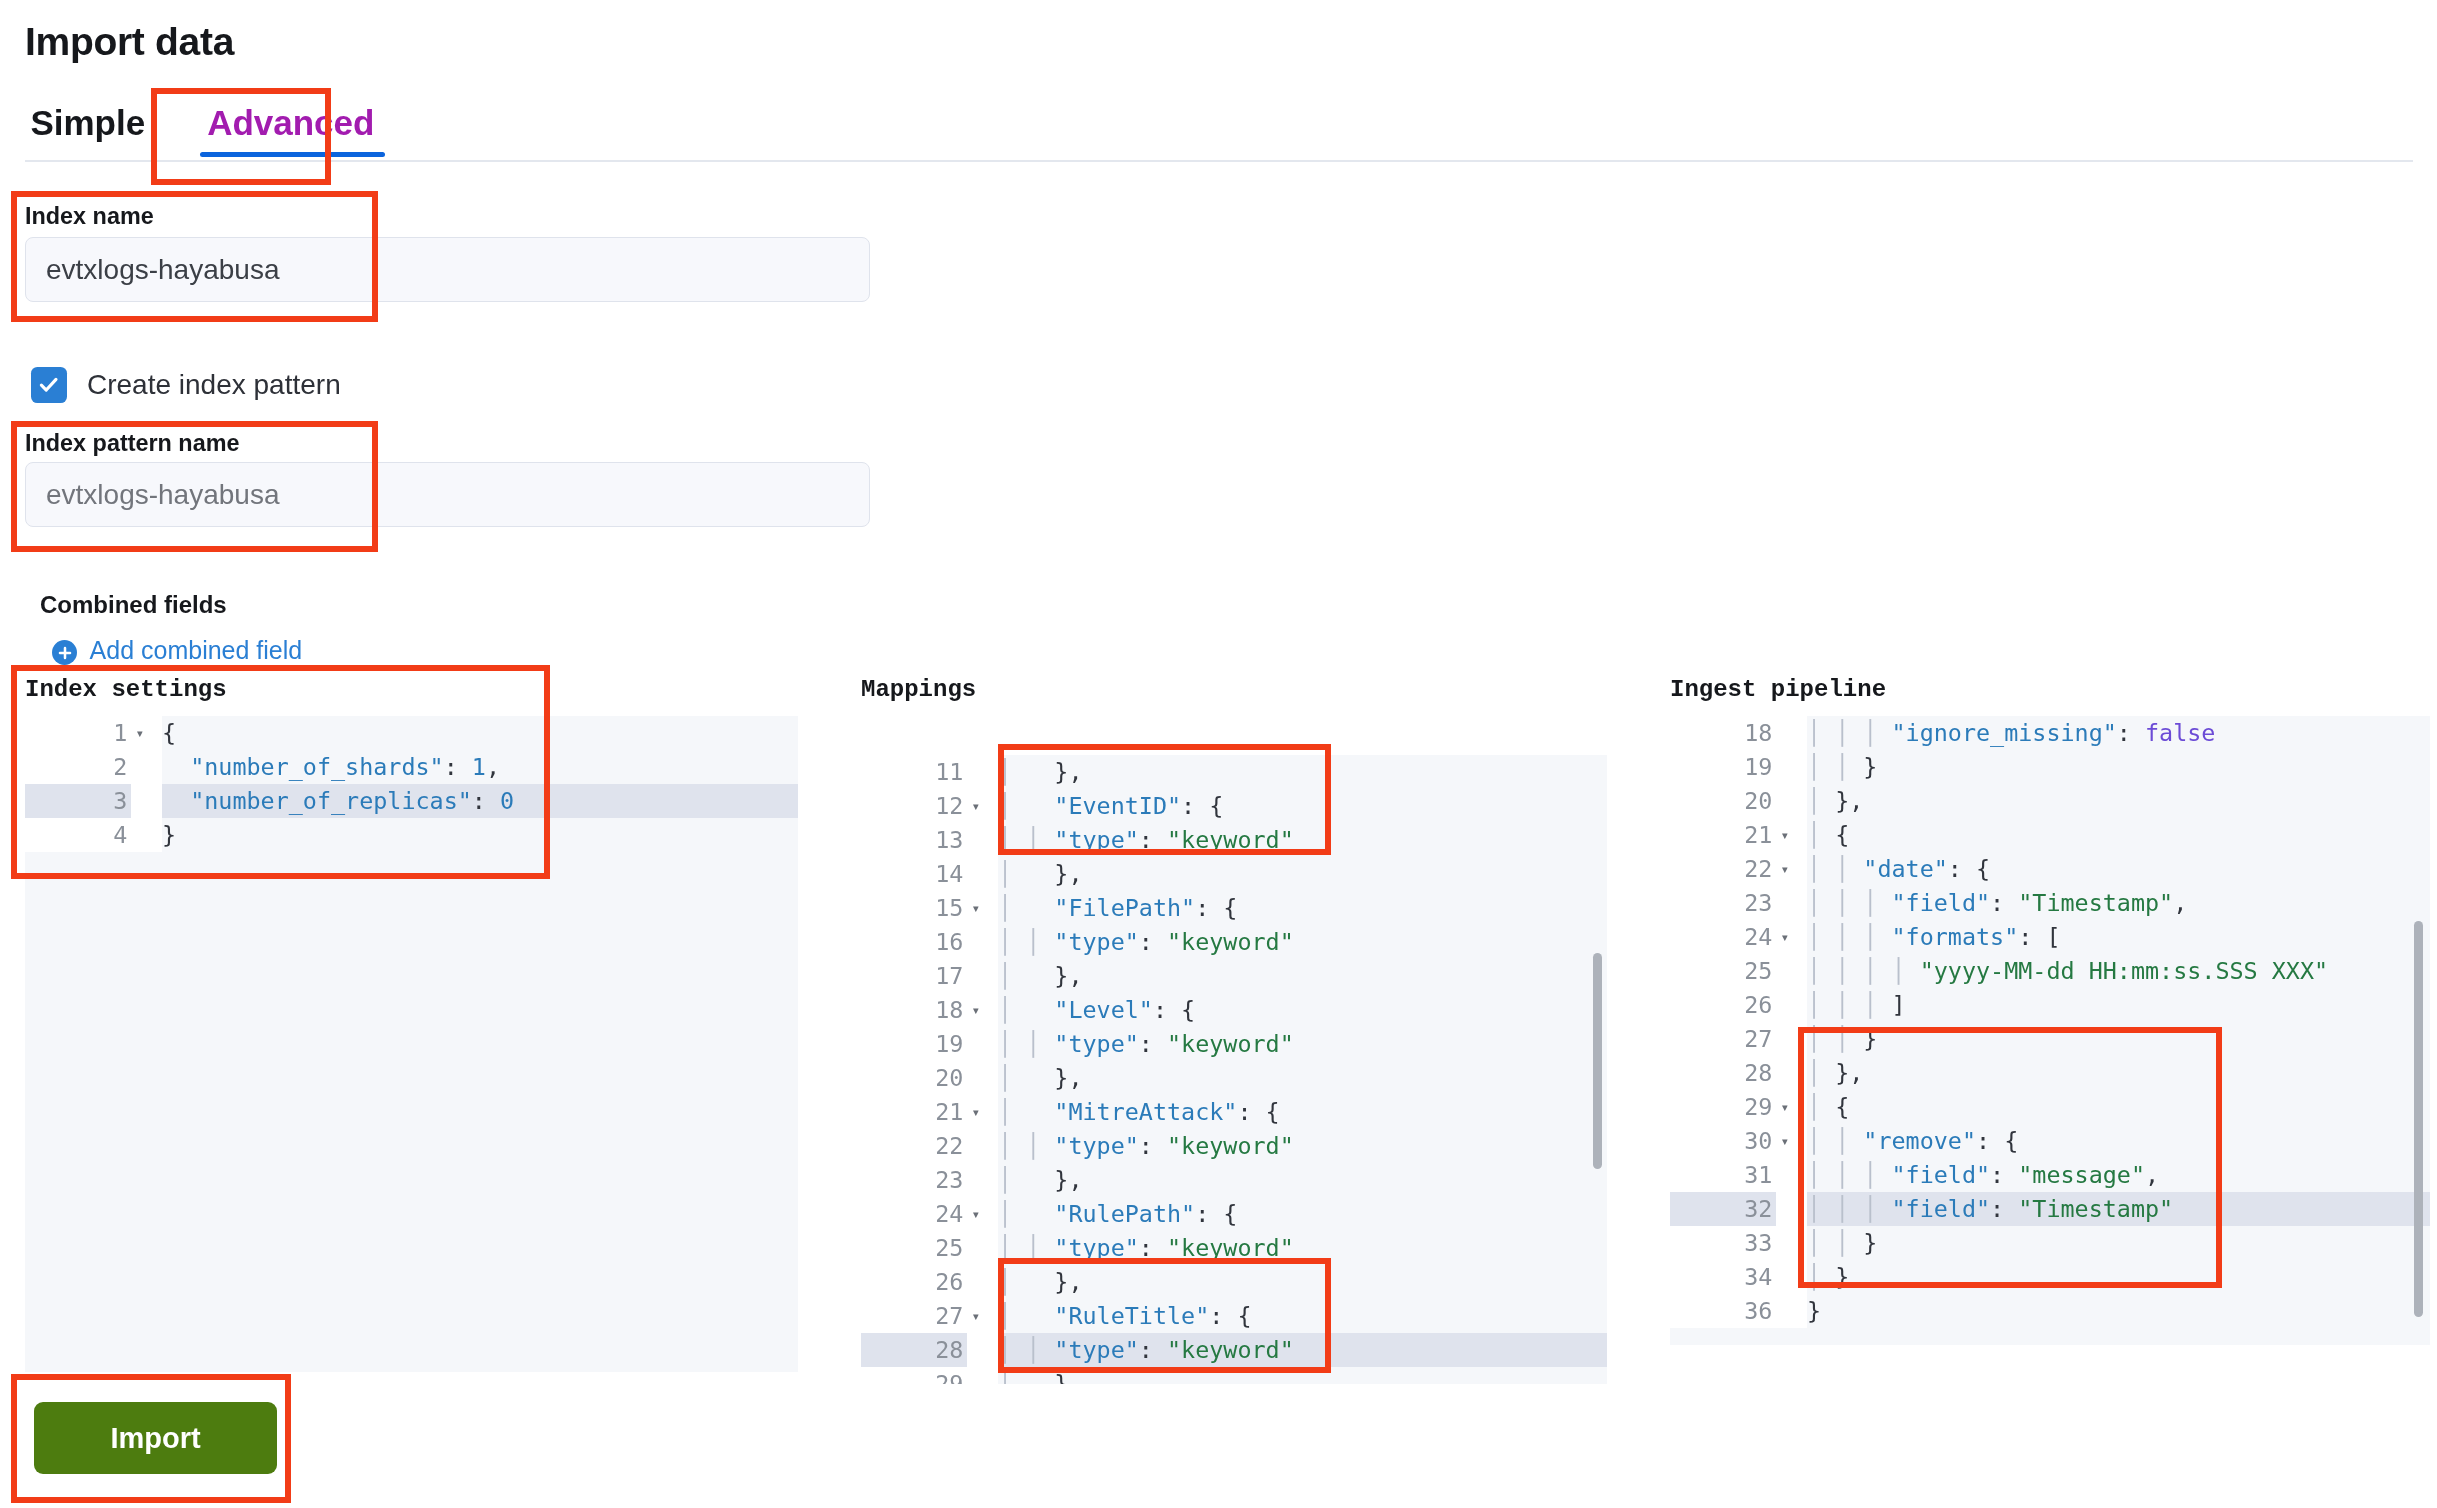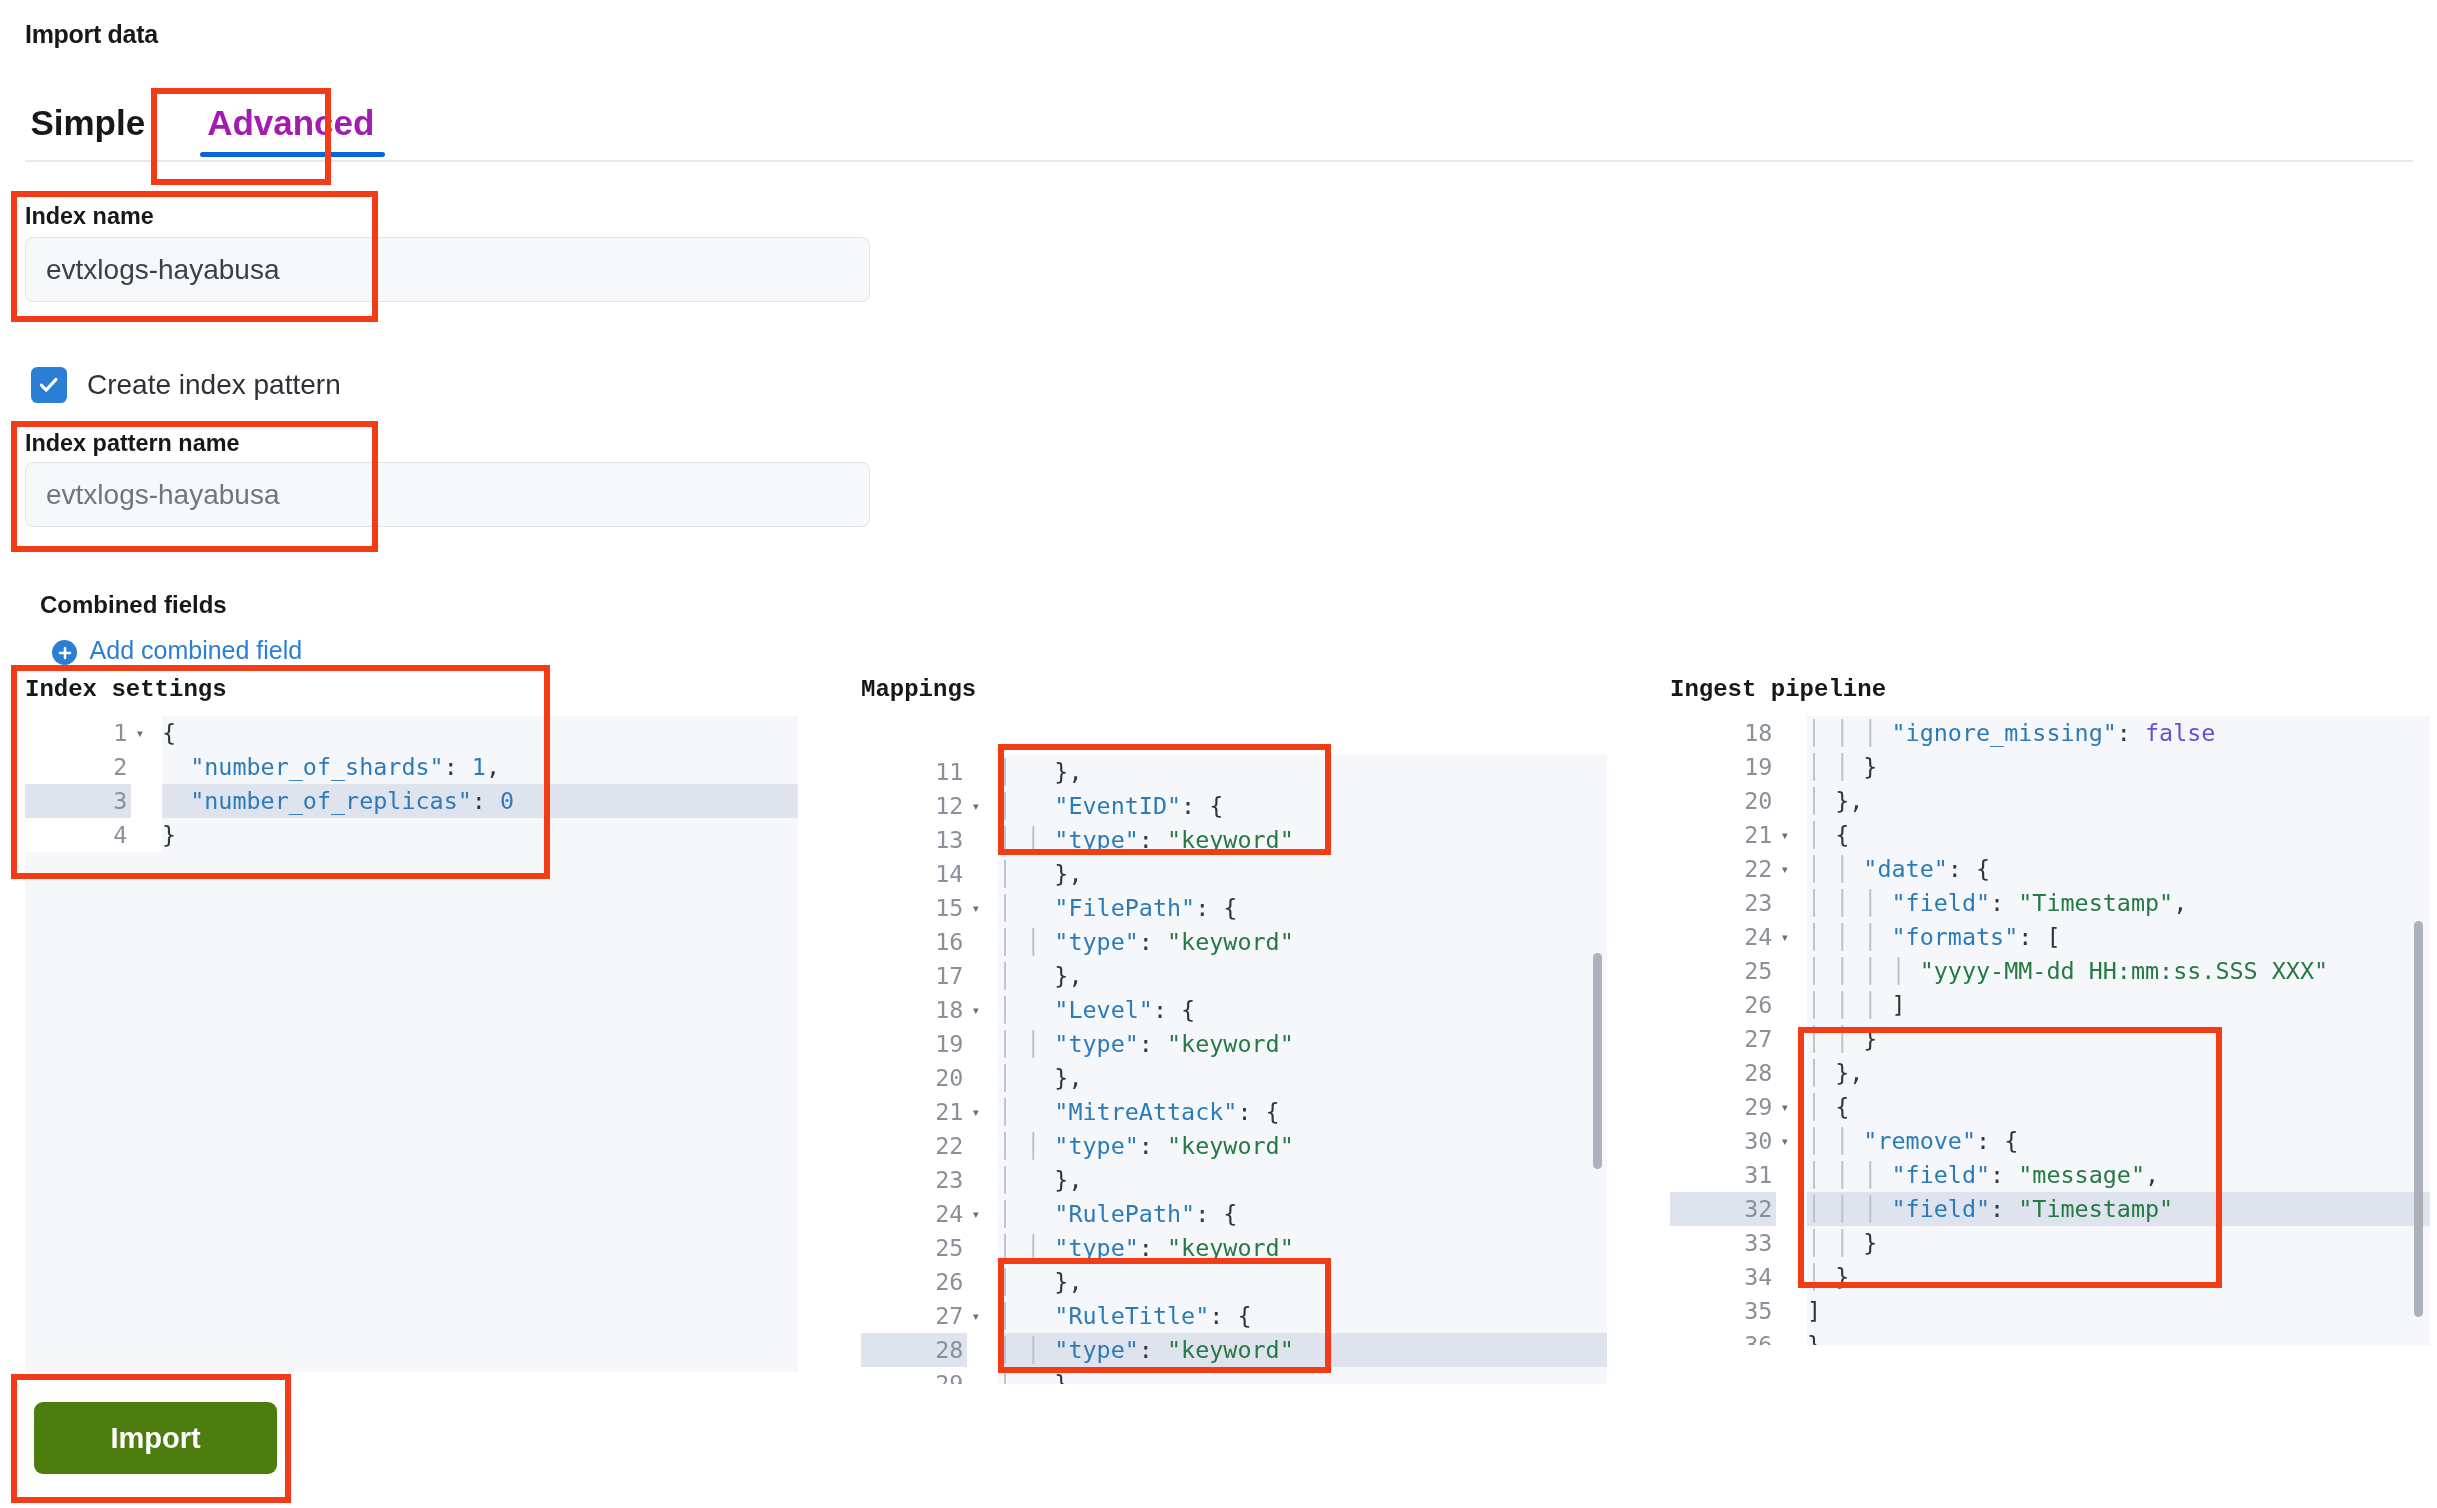--- a/index.html
+++ b/index.html
@@ -9,21 +9,21 @@
     font-family:"Liberation Sans",sans-serif;
     color:#1a1c21;
     position:relative;
     overflow:hidden;
   }
   .page{position:absolute;inset:0;}
 
   
   #page-title{
     position:absolute;left:25px;top:20px;
-    font-size:25px;font-weight:700;letter-spacing:-0.3px;color:#16181c;
+    font-size:39px;font-weight:700;letter-spacing:-0.3px;color:#16181c;
   }
 
   
   #tabs{position:absolute;left:25px;top:101px;display:flex;align-items:flex-end;height:56px;}
   .tab{
     font-size:35px;font-weight:700;color:#16181c;
     padding:0 31px 14.4px 0;position:relative;cursor:pointer;
   }
   .tab:first-child{padding-left:5.4px;}
   .tab.active{color:#a21caf;padding-left:31px;padding-right:31px;}
@@ -225,21 +225,20 @@
         <div class="row"><div class="ln-cell">25</div><div class="gut-gap"></div><div class="code-cell"><span class="ind">│ │ │ │ </span><span class="s">"yyyy-MM-dd HH:mm:ss.SSS XXX"</span></div></div>
         <div class="row"><div class="ln-cell">26</div><div class="gut-gap"></div><div class="code-cell"><span class="ind">│ │ │ </span><span class="p">]</span></div></div>
         <div class="row"><div class="ln-cell">27</div><div class="gut-gap"></div><div class="code-cell"><span class="ind">│ │ </span><span class="p">}</span></div></div>
         <div class="row"><div class="ln-cell">28</div><div class="gut-gap"></div><div class="code-cell"><span class="ind">│ </span><span class="p">},</span></div></div>
         <div class="row"><div class="ln-cell">29<span class="fold">▾</span></div><div class="gut-gap"></div><div class="code-cell"><span class="ind">│ </span><span class="p">{</span></div></div>
         <div class="row"><div class="ln-cell">30<span class="fold">▾</span></div><div class="gut-gap"></div><div class="code-cell"><span class="ind">│ │ </span><span class="k">"remove"</span><span class="p">: {</span></div></div>
         <div class="row"><div class="ln-cell">31</div><div class="gut-gap"></div><div class="code-cell"><span class="ind">│ │ │ </span><span class="k">"field"</span><span class="p">: </span><span class="s">"message"</span><span class="p">,</span></div></div>
         <div class="row highlight"><div class="ln-cell">32</div><div class="gut-gap"></div><div class="code-cell"><span class="ind">│ │ │ </span><span class="k">"field"</span><span class="p">: </span><span class="s">"Timestamp"</span></div></div>
         <div class="row"><div class="ln-cell">33</div><div class="gut-gap"></div><div class="code-cell"><span class="ind">│ │ </span><span class="p">}</span></div></div>
         <div class="row"><div class="ln-cell">34</div><div class="gut-gap"></div><div class="code-cell"><span class="ind">│ </span><span class="p">}</span></div></div>
-        <div class="row"><div class="ln-cell">35</div><div class="gut-gap"></div><div class="code-cell"><span class="p">]</span></div></div>
         <div class="row"><div class="ln-cell">36</div><div class="gut-gap"></div><div class="code-cell"><span class="p">}</span></div></div>
       </div>
     <div class="vscroll" style="right:7.2px;top:205px;height:396px;"></div>
   </div>
 
   <button id="import-button">Import</button>
 
   <div class="annot" style="left:151px;top:88px;width:180px;height:97px;"></div>
   <div class="annot" style="left:10.8px;top:191px;width:367px;height:131px;"></div>
   <div class="annot" style="left:10.8px;top:421px;width:367px;height:131px;"></div>

